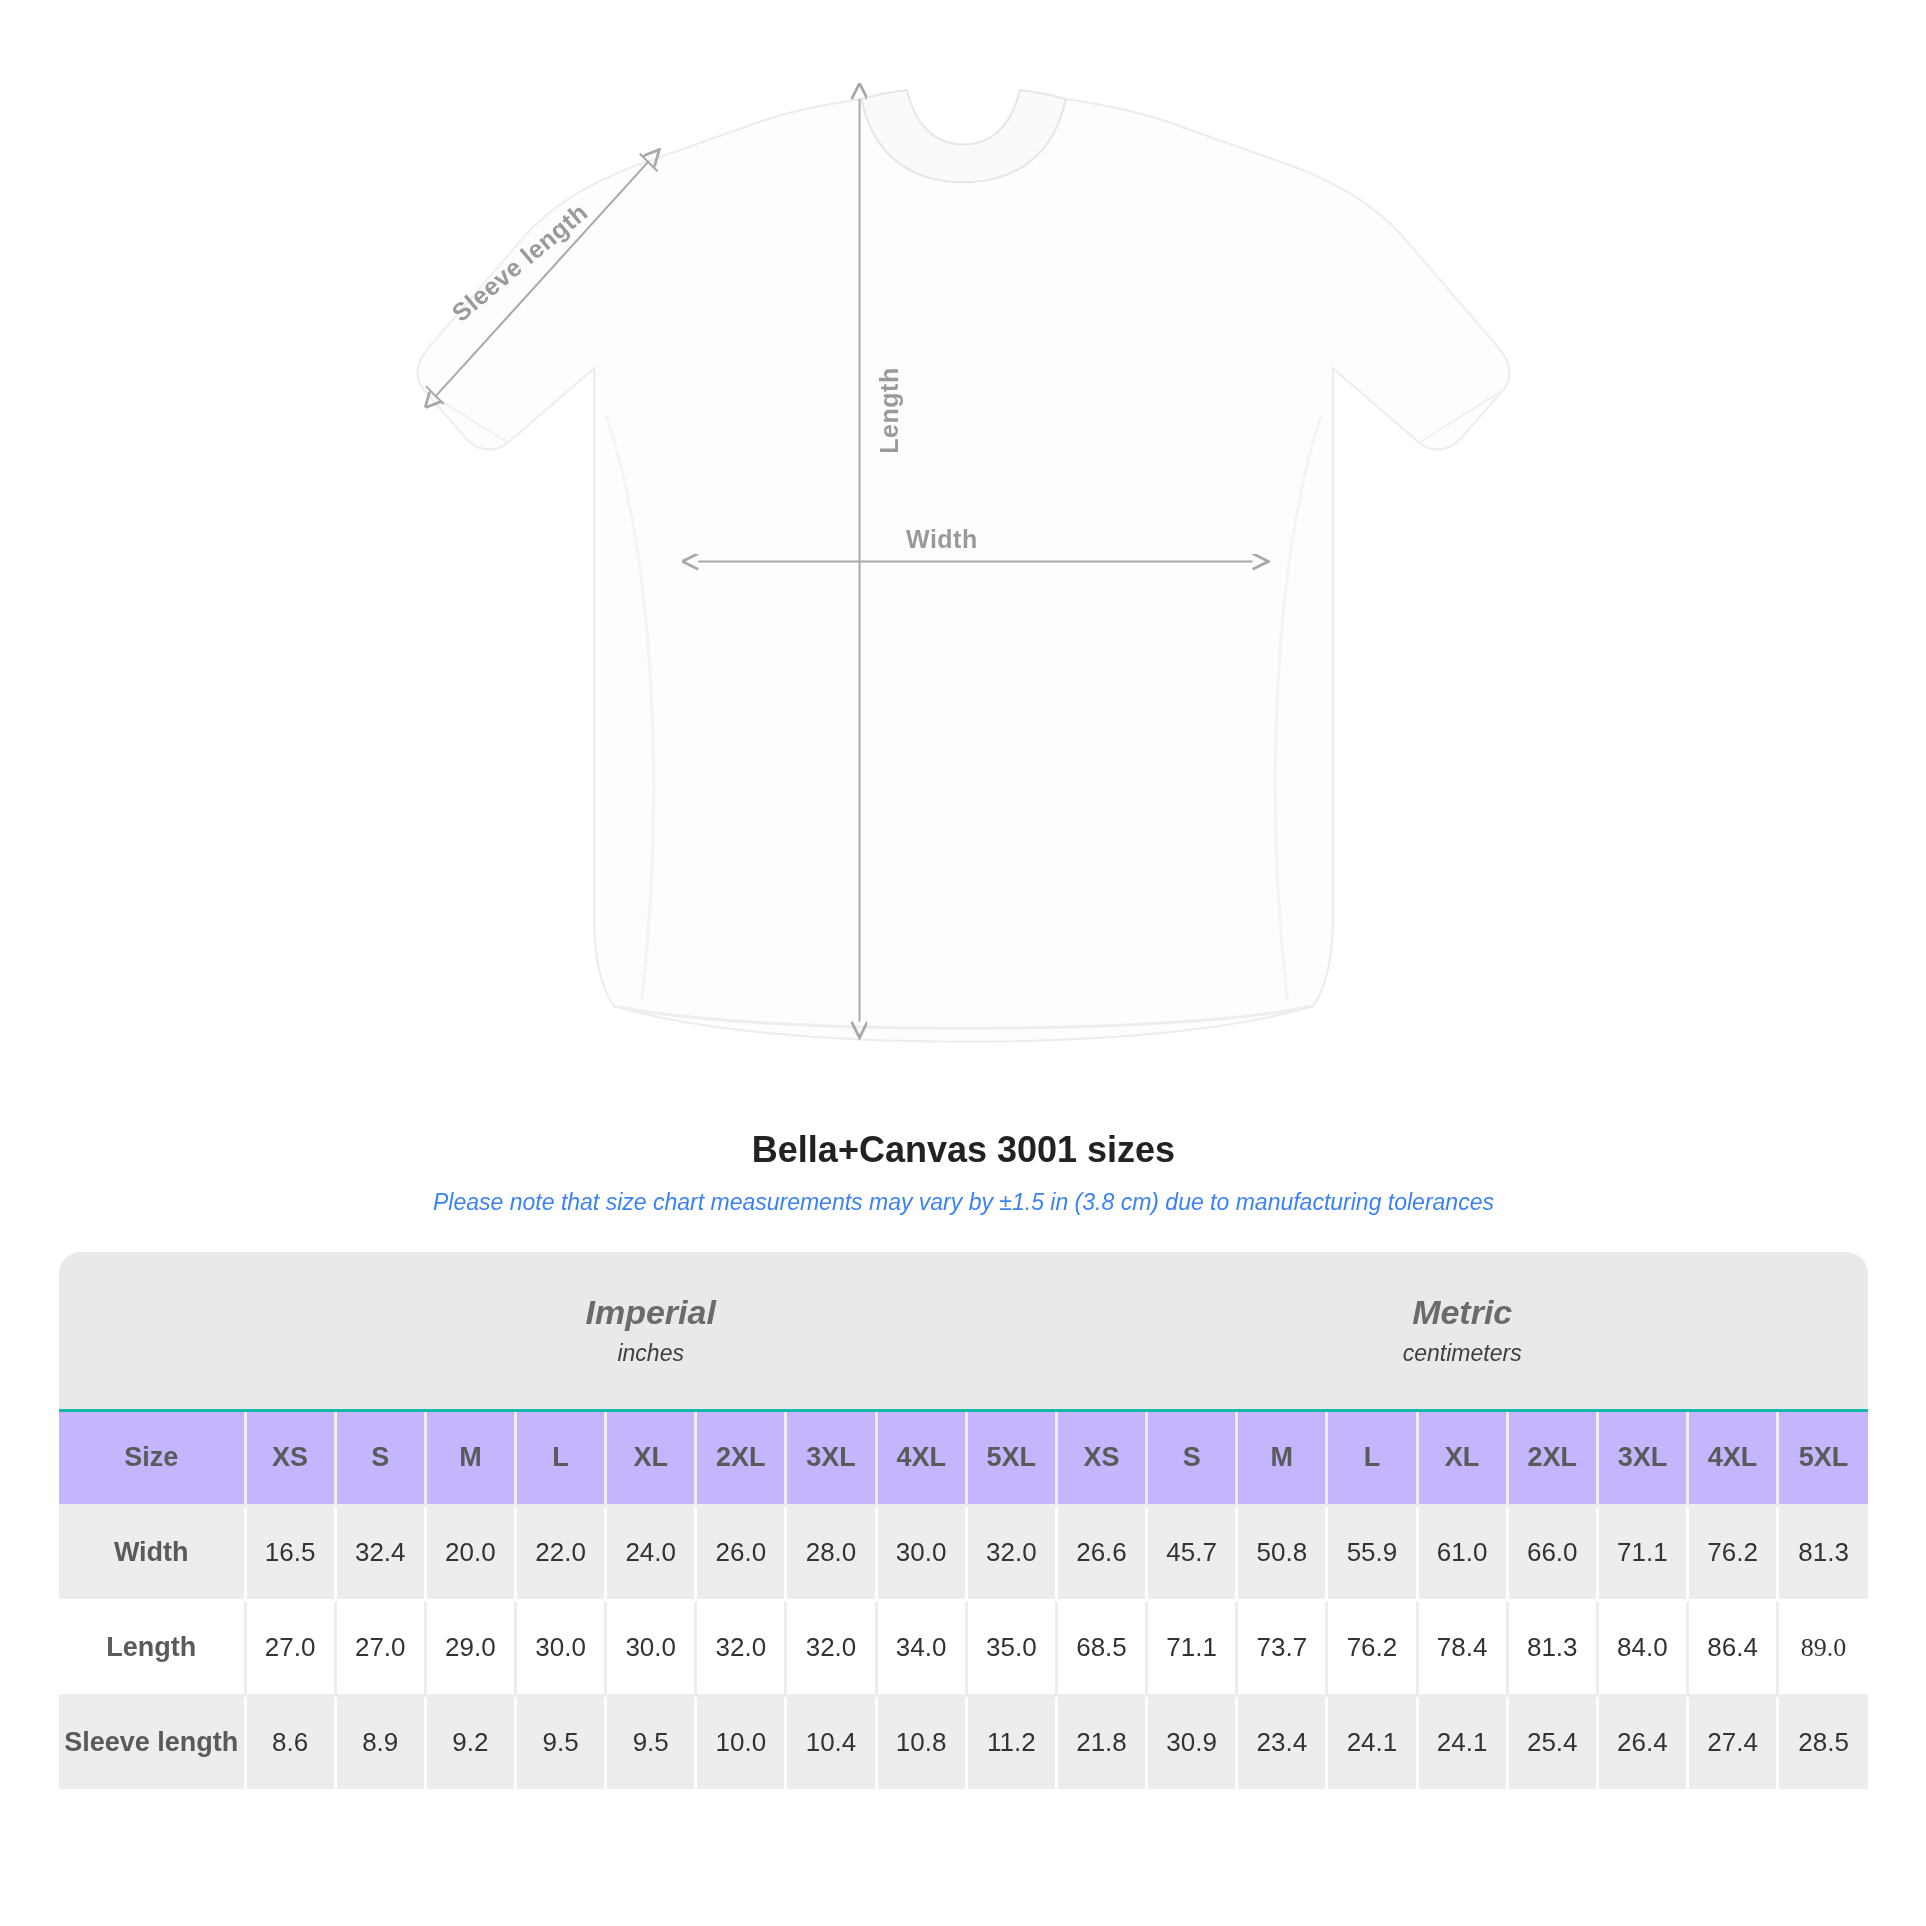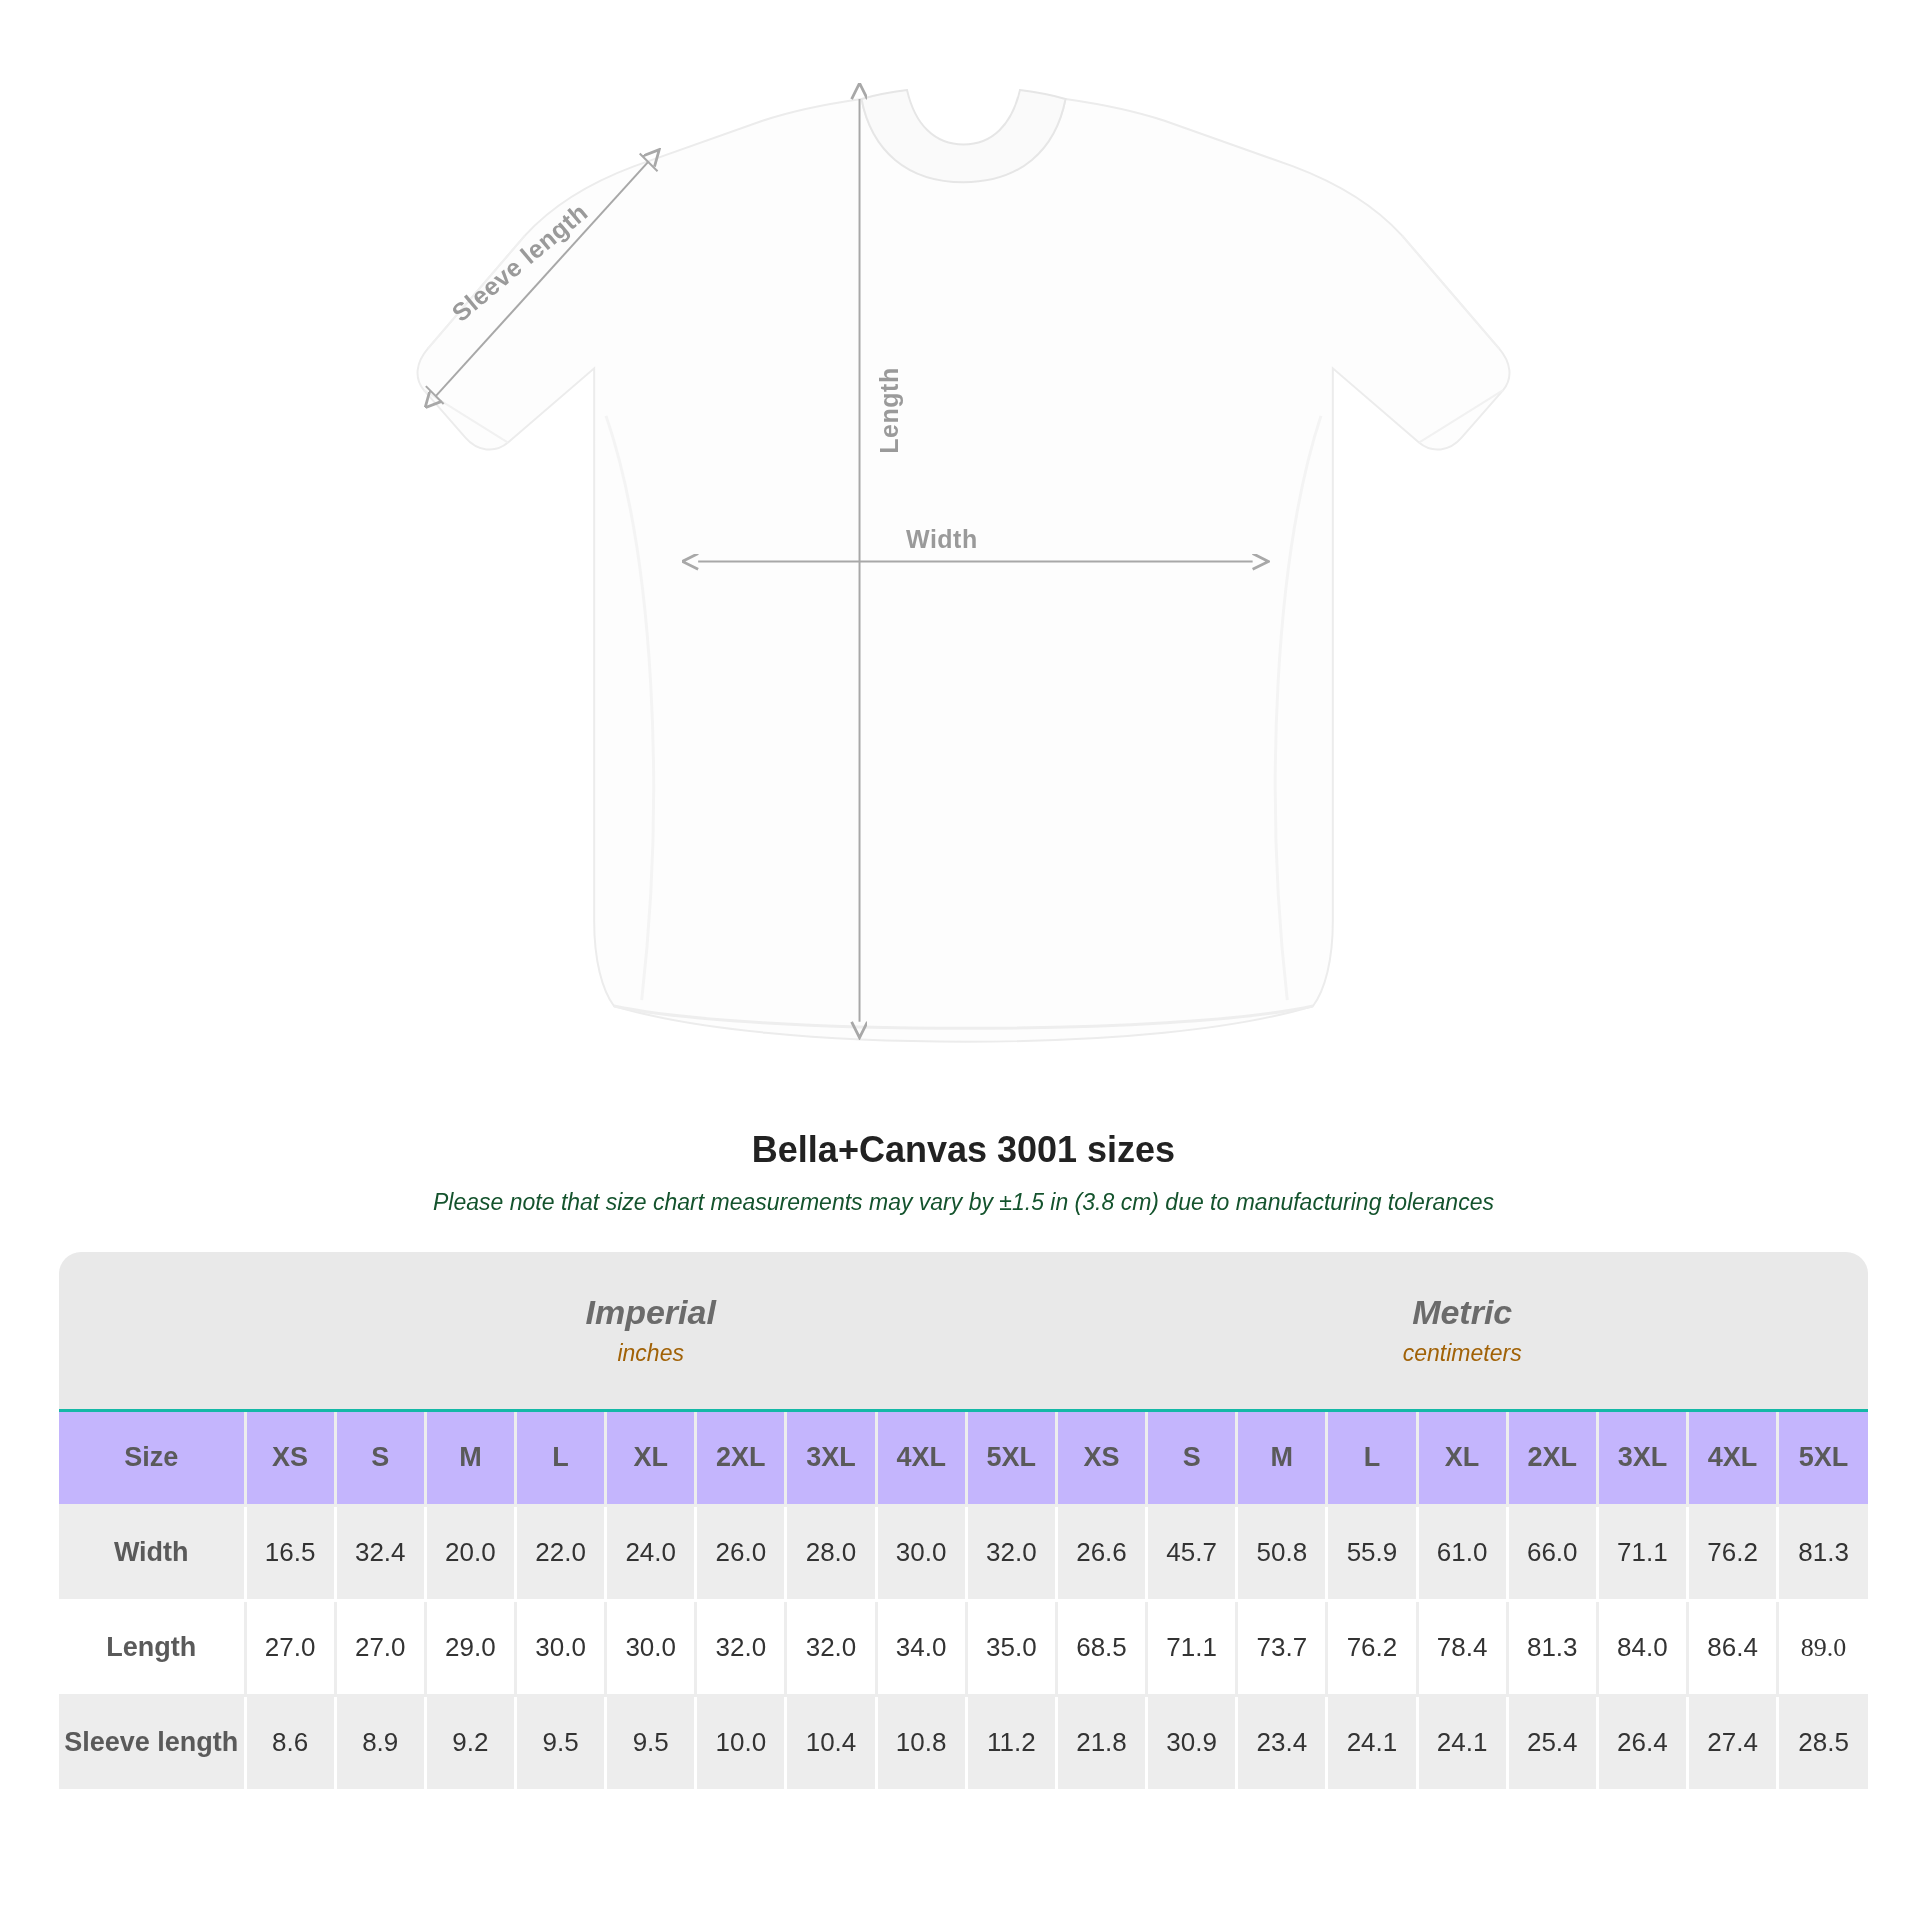--- a/index.html
+++ b/index.html
@@ -62,21 +62,21 @@
   }
   #chart-title {
     font-size: 36px;
     font-weight: bold;
     color: #222222;
     margin: 0 0 18px 0;
   }
   #chart-note {
     font-size: 23px;
     font-style: italic;
-    color: #14532d;
+    color: #3b82f6;
     margin: 0;
   }
 
   
   #table-wrap {
     margin: 36px 59px 0 59px;
     border-radius: 22px 22px 0 0;
     overflow: hidden;
   }
   table {
@@ -101,21 +101,21 @@
     font-size: 34px;
     font-weight: bold;
     font-style: italic;
     color: #6b6b6b;
     display: block;
     margin-bottom: 8px;
   }
   .unit-sub {
     font-size: 23px;
     font-style: italic;
-    color: #a16207;
+    color: #404040;
     display: block;
   }
   .size-head td {
     background: #c4b5fd;
     height: 95px;
     font-weight: bold;
     color: #5a5a5a;
     font-size: 27px;
     border-right: 3px solid #ededed;
     border-bottom: 3px solid #ededed;

